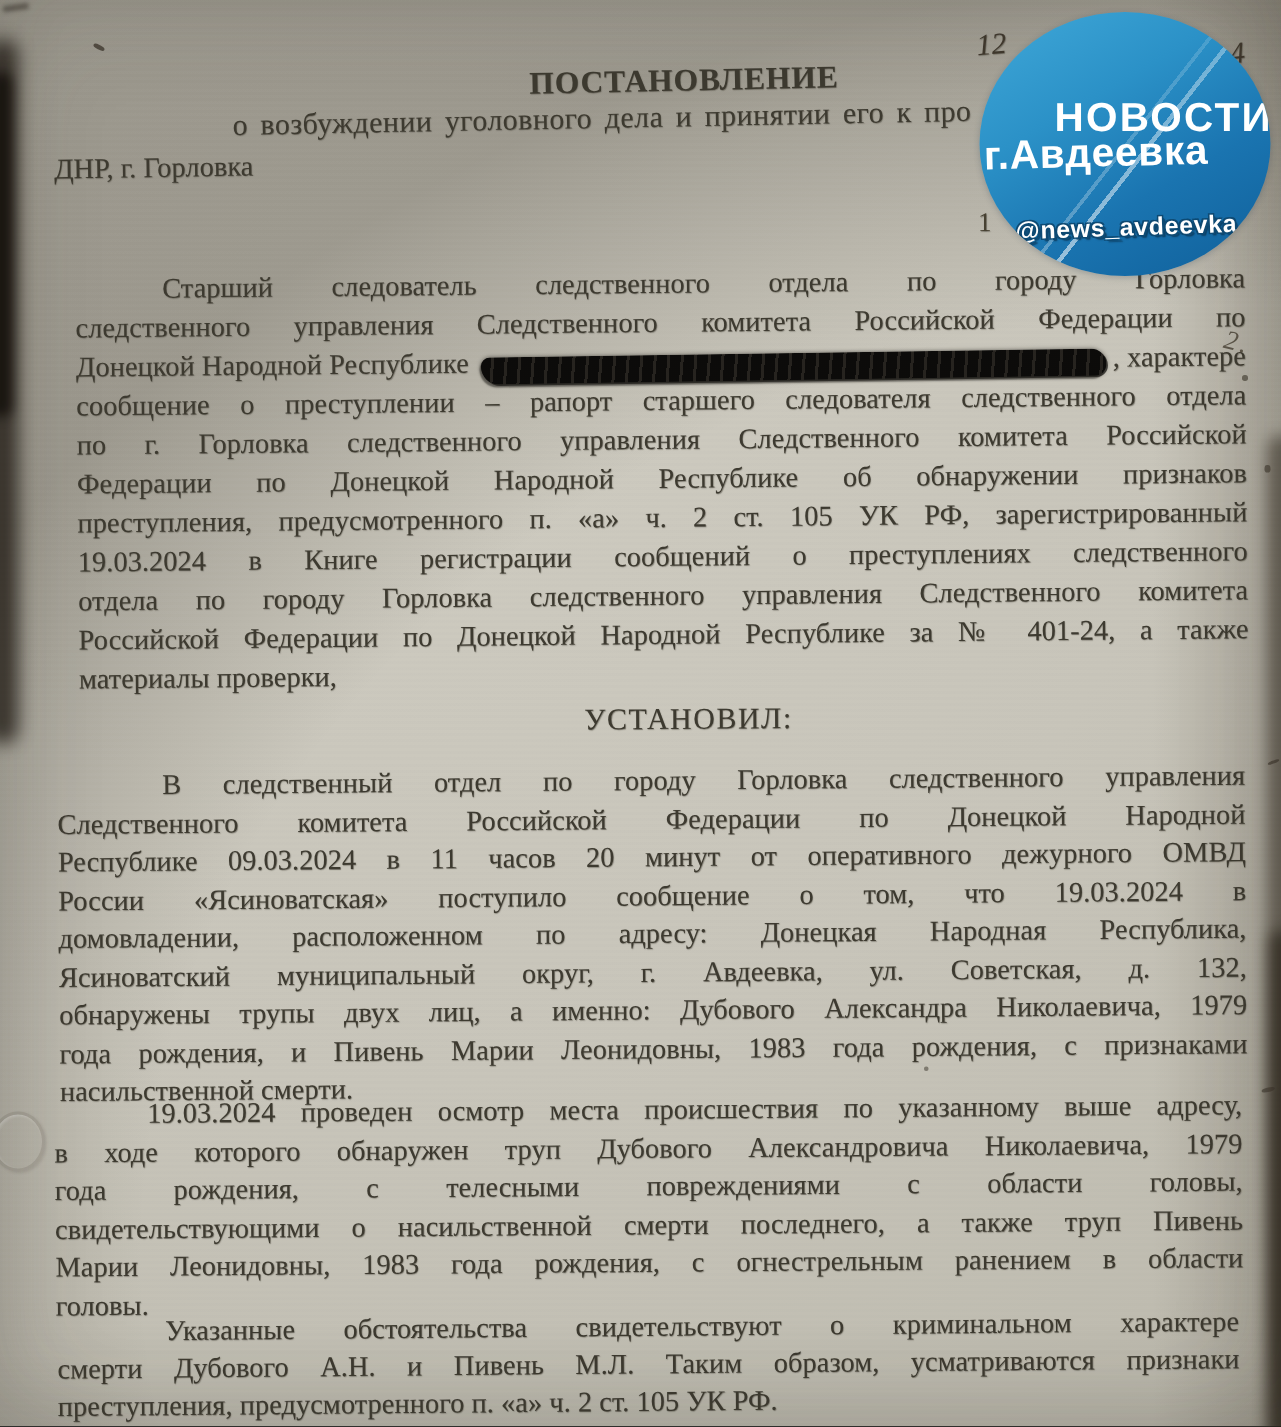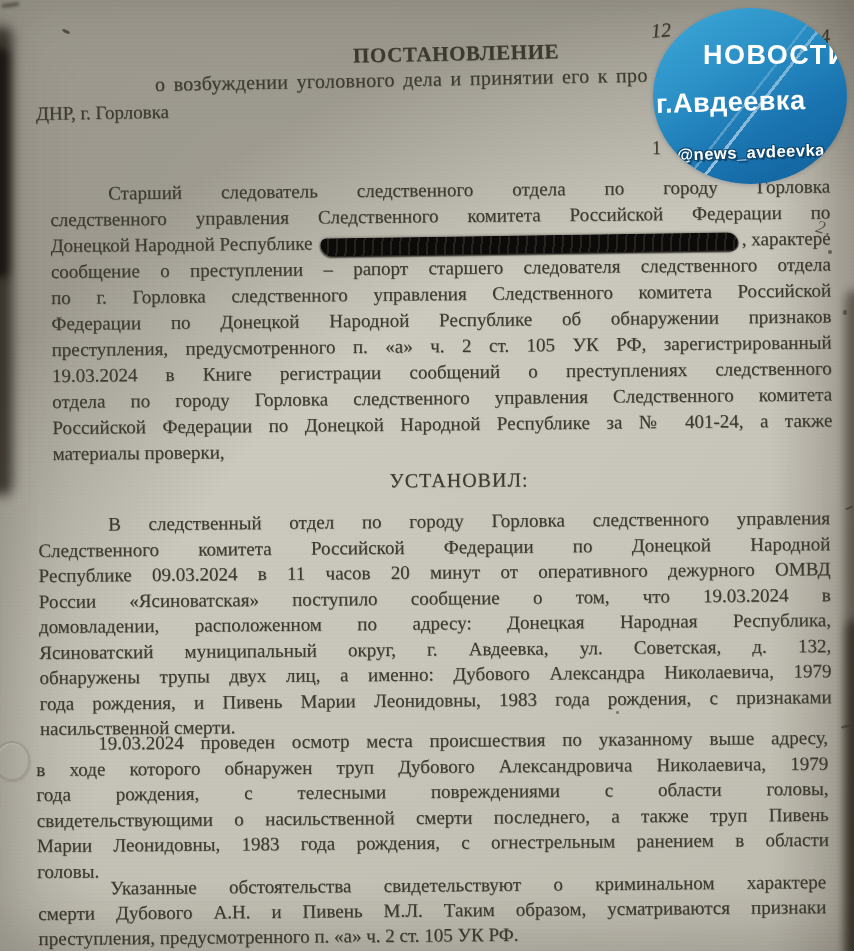--- a/index.html
+++ b/index.html
@@ -89,21 +89,21 @@
     background:linear-gradient(150deg,#3da5d6 5%, #2b91c7 35%, #1a74b0 65%, #12649f 92%);
     z-index:6;font-family:"Liberation Sans","DejaVu Sans",sans-serif;
     box-shadow:0 1px 4px rgba(30,50,70,.25);
   }
   .badge .streaks{
     position:absolute;inset:-4px;border-radius:50%;
     background:repeating-linear-gradient(128deg, transparent 0 40px, rgba(255,255,255,.5) 40px 42.5px, transparent 42.5px 52px, rgba(255,255,255,.75) 52px 55px, transparent 55px 96px);
     -webkit-mask-image:linear-gradient(315deg,#000 34%,transparent 62%);
             mask-image:linear-gradient(315deg,#000 34%,transparent 62%);
   }
-  .badge-novosti{position:absolute;left:50px;top:32px;font-size:27px;font-weight:bold;color:#fff;letter-spacing:1.5px;}
+  .badge-novosti{position:absolute;left:50px;top:55px;font-size:27px;font-weight:bold;color:#fff;letter-spacing:1.5px;}
   .badge-city{position:absolute;left:3px;top:79px;font-size:27px;font-weight:bold;color:#fff;letter-spacing:.5px;transform:rotate(-1.5deg);}
   .badge-handle{
     position:absolute;left:24px;top:135px;font-size:16.5px;font-weight:bold;color:#fff;letter-spacing:.5px;
     transform:rotate(-2deg);
     text-shadow:1.3px 1.3px 0 #0e4a73,-1px 1px 0 #0e4a73,1px -1px 0 #0e4a73,-1px -1px 0 #0e4a73,2px 2px 1px rgba(10,50,80,.8);
   }
 </style>
 </head>
 <body>
 

